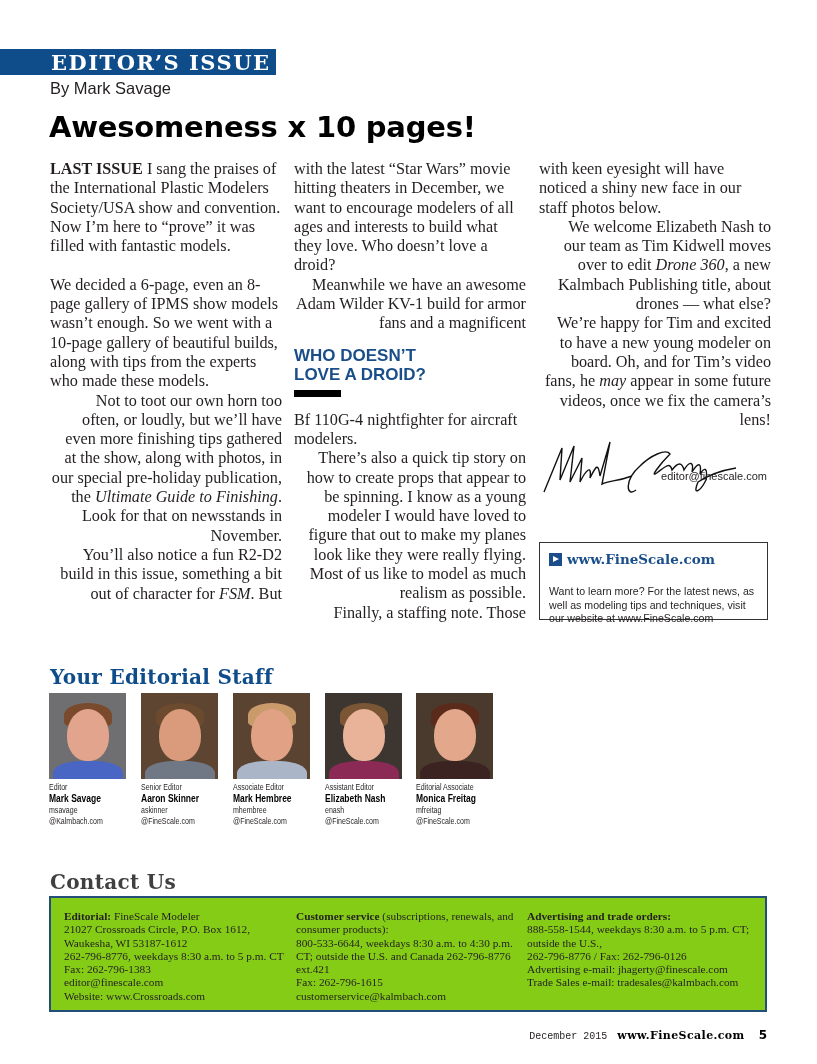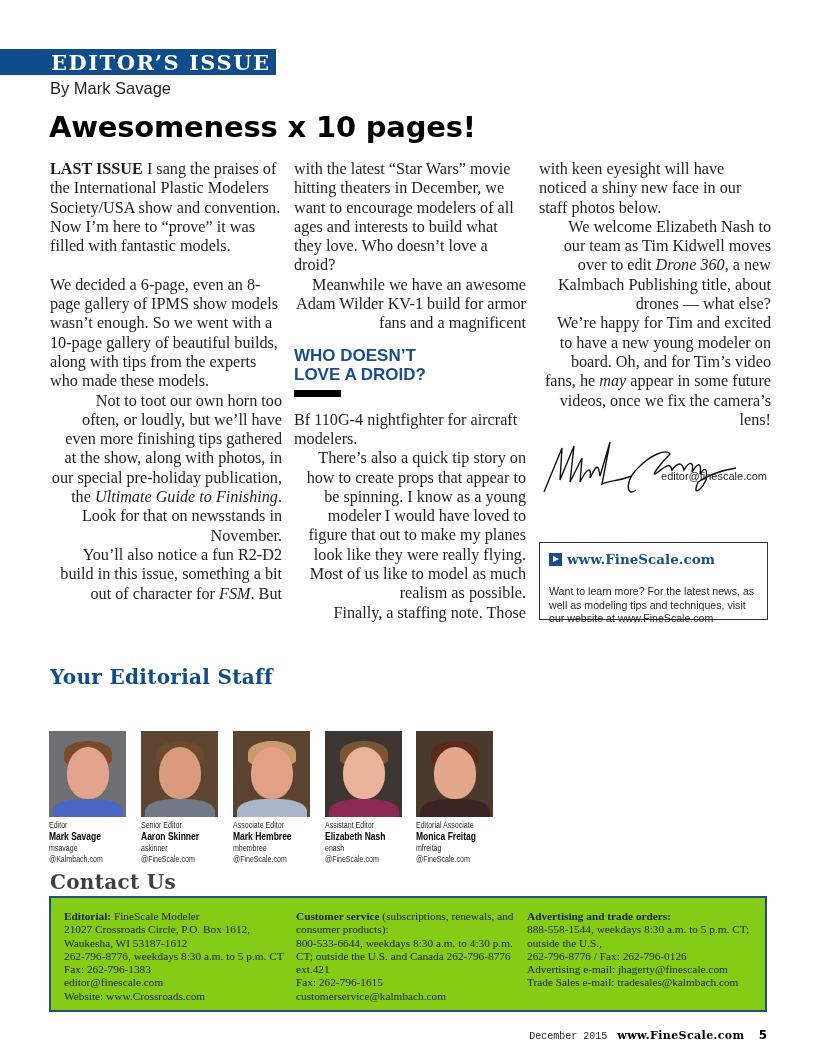--- a/index.html
+++ b/index.html
@@ -69,21 +69,21 @@
     margin-top: 18px; font-family: "Liberation Sans", sans-serif; font-size: 10.6px;
     line-height: 13.5px; color: #231f20;
   }
 
   .staff-title {
     position: absolute; left: 50px; top: 665px;
     font-family: "DejaVu Serif", serif; font-weight: bold; font-size: 20px; color: #0f4c8a;
     white-space: nowrap; letter-spacing: 0.3px;
   }
   .staff-list { position: absolute; left: 49px; top: 693px; }
-  .staff-card { position: absolute; top: 0; width: 80px; margin-top: 38px; }
+  .staff-card { position: absolute; top: 0; width: 80px; }
   .staff-photo { width: 77px; height: 86px; position: relative; overflow: hidden; }
   .staff-photo .face {
     position: absolute; left: 18px; top: 16px; width: 42px; height: 52px;
     border-radius: 50% 50% 46% 46%;
   }
   .staff-photo .hair {
     position: absolute; left: 15px; top: 10px; width: 48px; height: 24px;
     border-radius: 50% 50% 20% 20%;
   }
   .staff-photo .shirt {

